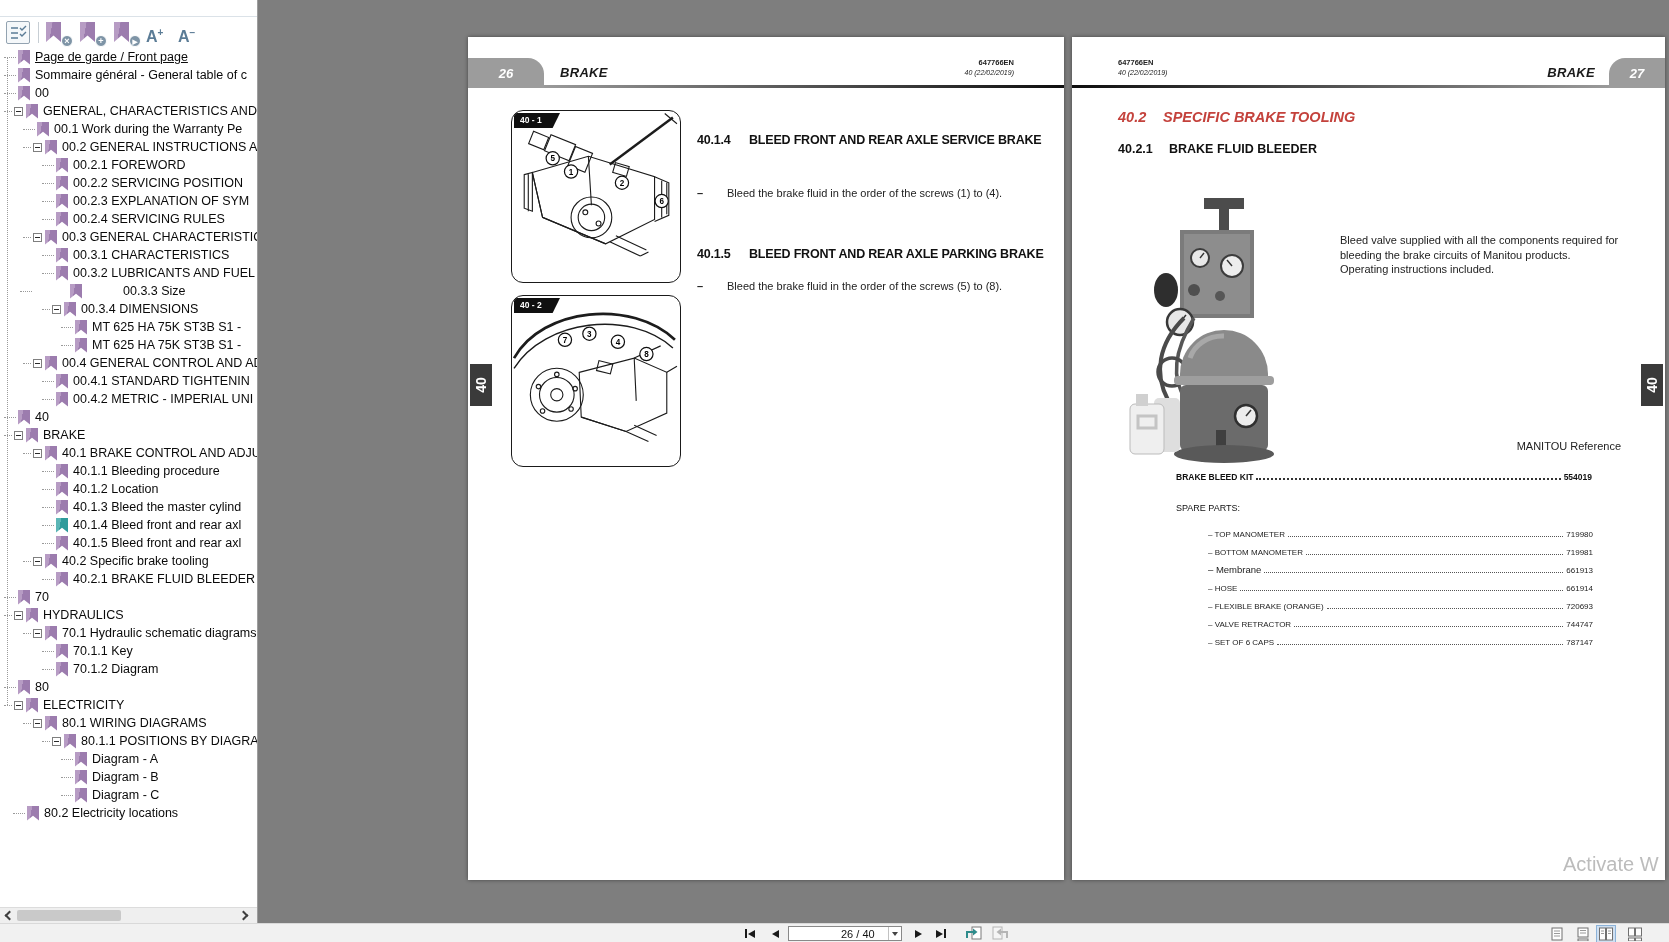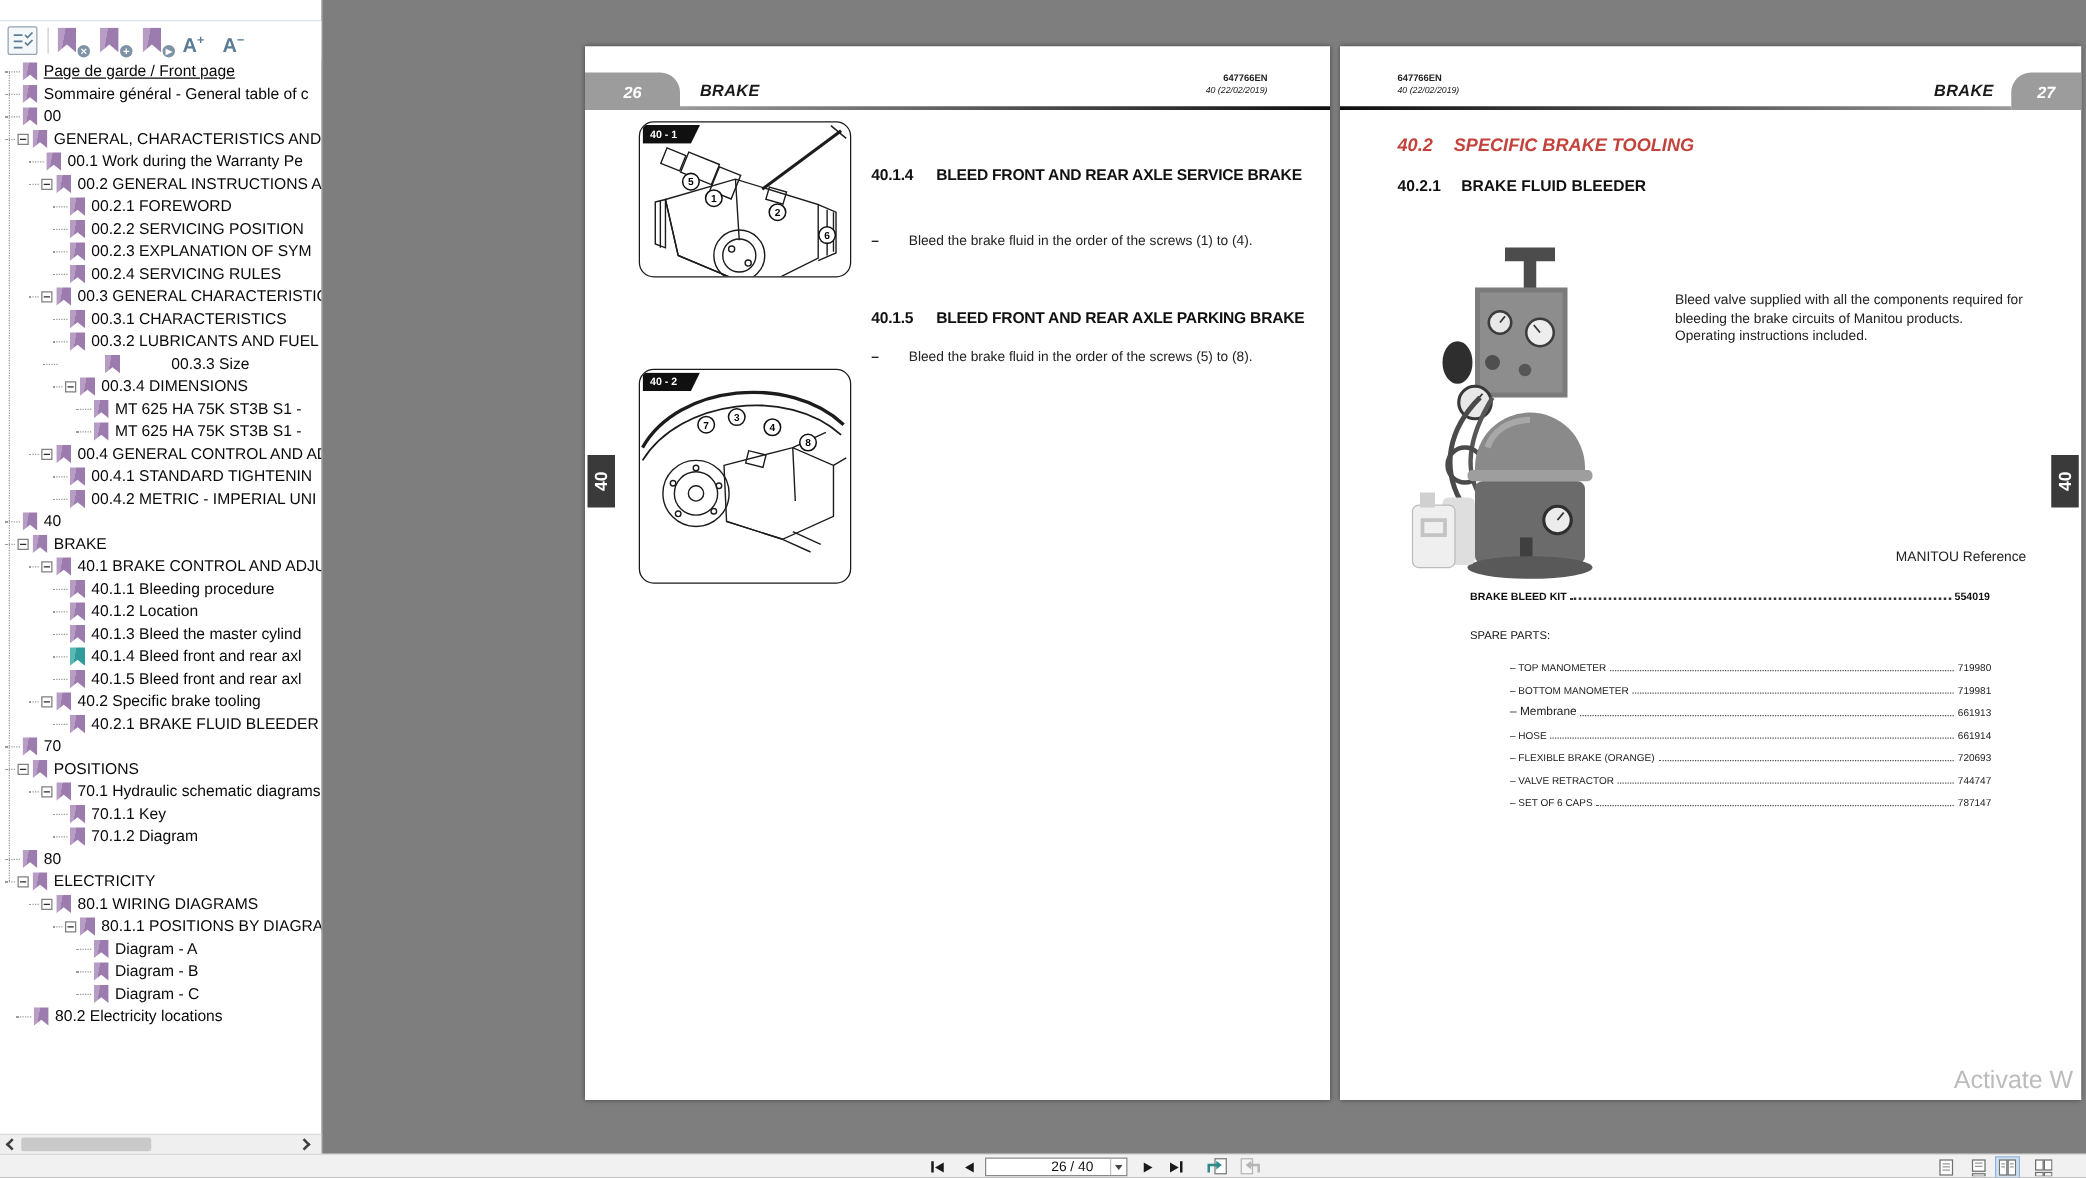--- a/index.html
+++ b/index.html
@@ -53,21 +53,21 @@
   .pg-ref .rev{font-style:italic;font-size:7px;}
   .pg-rule{position:absolute;top:48px;height:3px;}
   .pg-rule.l{left:76px;right:0;background:linear-gradient(to right,#9a9a9a,#0e0e0e);}
   .pg-rule.r{left:0;right:56px;background:linear-gradient(to right,#0e0e0e,#9a9a9a);}
   .chap-tab{position:absolute;top:327px;width:22px;height:42px;background:#3a3a3a;display:flex;align-items:center;justify-content:center;}
   .chap-tab span{color:#fff;font-weight:bold;font-size:14px;transform:rotate(-90deg);}
   .chap-tab.l{left:2px;}
   .chap-tab.r{right:2px;}
 
   .figure{position:absolute;left:43px;width:170px;border:1.5px solid #1a1a1a;border-radius:12px;background:#fff;overflow:hidden;}
-  .fig1{top:60px;height:125px;}
+  .fig1{top:73px;height:173px;}
   .fig2{top:258px;height:172px;}
   .fig-label{position:absolute;left:2px;top:2px;width:46px;height:15px;background:#101010;color:#fff;font-size:8.5px;font-weight:bold;line-height:15px;padding-left:6px;clip-path:polygon(0 0,100% 0,84% 100%,0 100%);}
   .sec-head{position:absolute;left:229px;display:flex;font-weight:bold;font-size:12.5px;color:#111;letter-spacing:-.2px;}
   .sec-head .no{width:52px;flex:none;}
   .sec-bullet{position:absolute;left:229px;display:flex;font-size:11px;color:#222;}
   .sec-bullet .dash{width:30px;flex:none;font-weight:bold;}
 
   .rp-h2{position:absolute;left:46px;top:72px;display:flex;color:#c4423c;font-weight:bold;font-style:italic;font-size:14.5px;}
   .rp-h2 .no{width:45px;flex:none;}
   .rp-h3{position:absolute;left:46px;top:105px;display:flex;font-weight:bold;font-size:12.5px;color:#111;}
@@ -195,21 +195,21 @@
         <div class="trow" style="padding-left: 42px;">
           <span class="stub wide"></span>
           <span class="bm"></span>
           <span class="lbl">00.3.1 CHARACTERISTICS</span>
         </div>
         <div class="trow" style="padding-left: 42px;">
           <span class="stub wide"></span>
           <span class="bm"></span>
           <span class="lbl">00.3.2 LUBRICANTS AND FUEL</span>
         </div>
-        <div class="trow" style="padding-left: 34px; gap: 36px;">
+        <div class="trow" style="padding-left: 20px; gap: 36px;">
           <span class="stub wide"></span>
           <span class="bm"></span>
           <span class="lbl">00.3.3 Size</span>
         </div>
         <div class="trow" style="padding-left: 42px;">
           <span class="stub"></span>
           <span class="expbox"></span>
           <span class="bm"></span>
           <span class="lbl">00.3.4 DIMENSIONS</span>
         </div>
@@ -294,21 +294,21 @@
         </div>
         <div class="trow" style="padding-left: 4px;">
           <span class="stub wide"></span>
           <span class="bm"></span>
           <span class="lbl">70</span>
         </div>
         <div class="trow" style="padding-left: 4px;">
           <span class="stub"></span>
           <span class="expbox"></span>
           <span class="bm"></span>
-          <span class="lbl">POSITIONS</span>
+          <span class="lbl">HYDRAULICS</span>
         </div>
         <div class="trow" style="padding-left: 23px;">
           <span class="stub"></span>
           <span class="expbox"></span>
           <span class="bm"></span>
           <span class="lbl">70.1 Hydraulic schematic diagrams</span>
         </div>
         <div class="trow" style="padding-left: 42px;">
           <span class="stub wide"></span>
           <span class="bm"></span>

